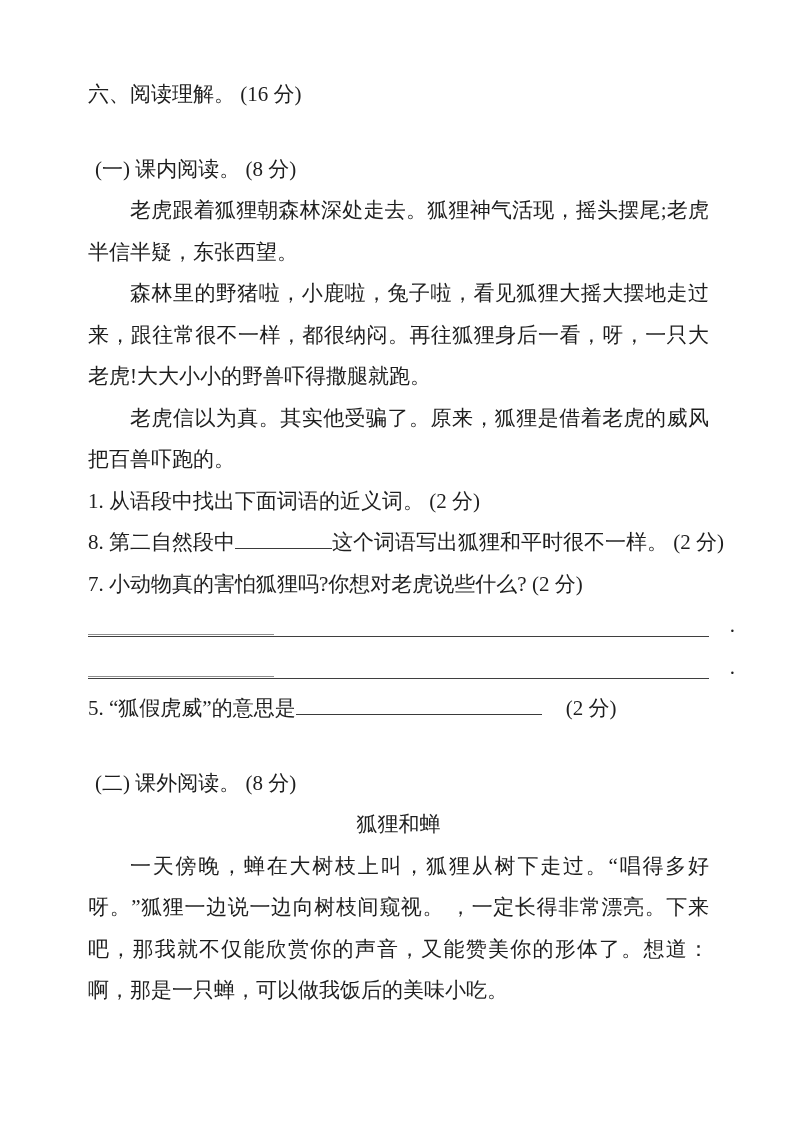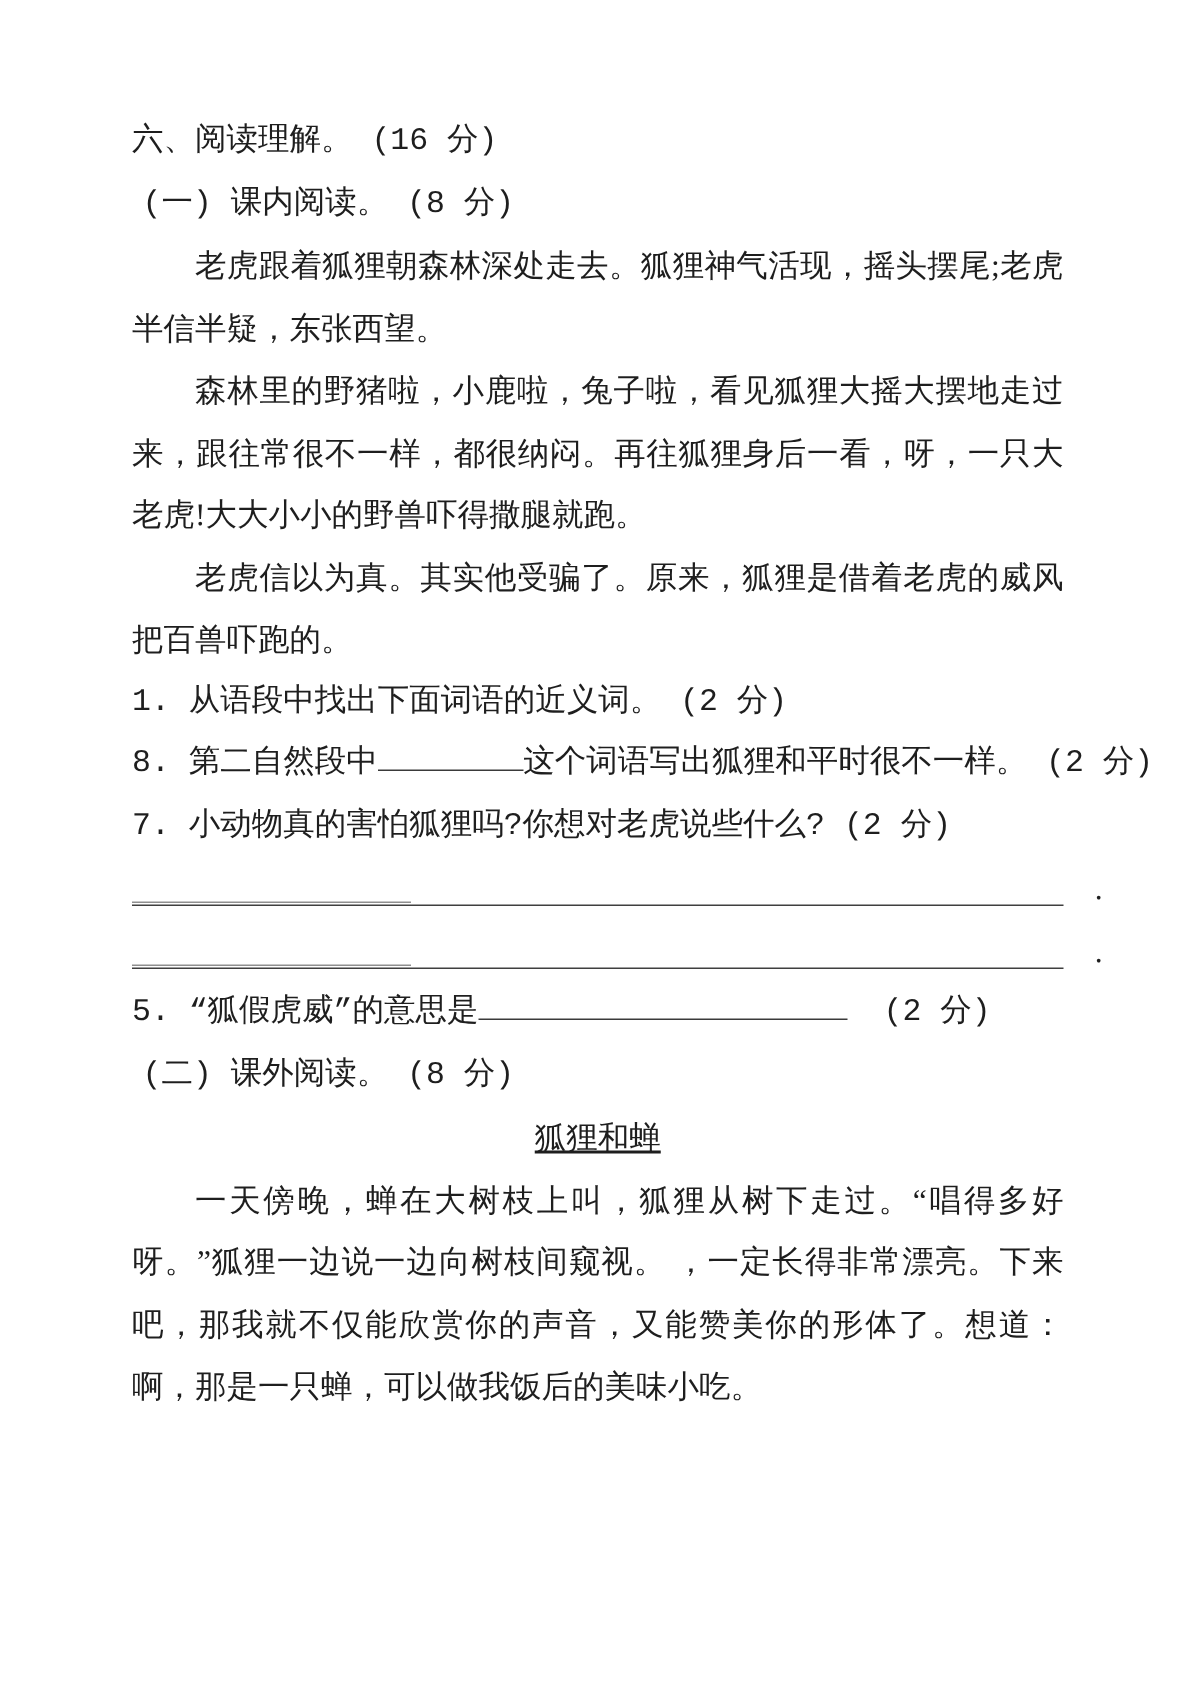--- a/index.html
+++ b/index.html
@@ -8,28 +8,28 @@
     width:793px; height:1122px;
     font-family:"Liberation Serif","DejaVu Serif",serif;
     font-size:21px; color:#1e1e1e;
     overflow:hidden;
   }
   .page {
     width:793px; height:1122px;
     padding:74px 84px 0 88px;
     background:#ffffff;
   }
-  .line { line-height:41.5px; white-space:pre;font-family:Liberation Mono, monospace; }
-  .sub-indent { padding-left:7px; }
+  .line { line-height:41.5px; white-space:pre; }
+  .sub-indent { padding-left:7px;margin-top:33px; }
   .para {
     line-height:41.5px;
     text-align:justify;
     text-indent:2em;
   }
-  .center-title { line-height:41.5px; text-align:center;text-decoration:underline; }
+  .center-title { line-height:41.5px; text-align:center; }
   .blank {
     display:inline-block;
     height:20px;
     border-bottom:1.6px solid #3a3a3a;
     vertical-align:baseline;
   }
   .blank-q2 { width:97px; }
   .blank-q4 { width:246px; }
   .q4-suffix { padding-left:24px; }
   .answer-row { position:relative; height:41.5px; }

